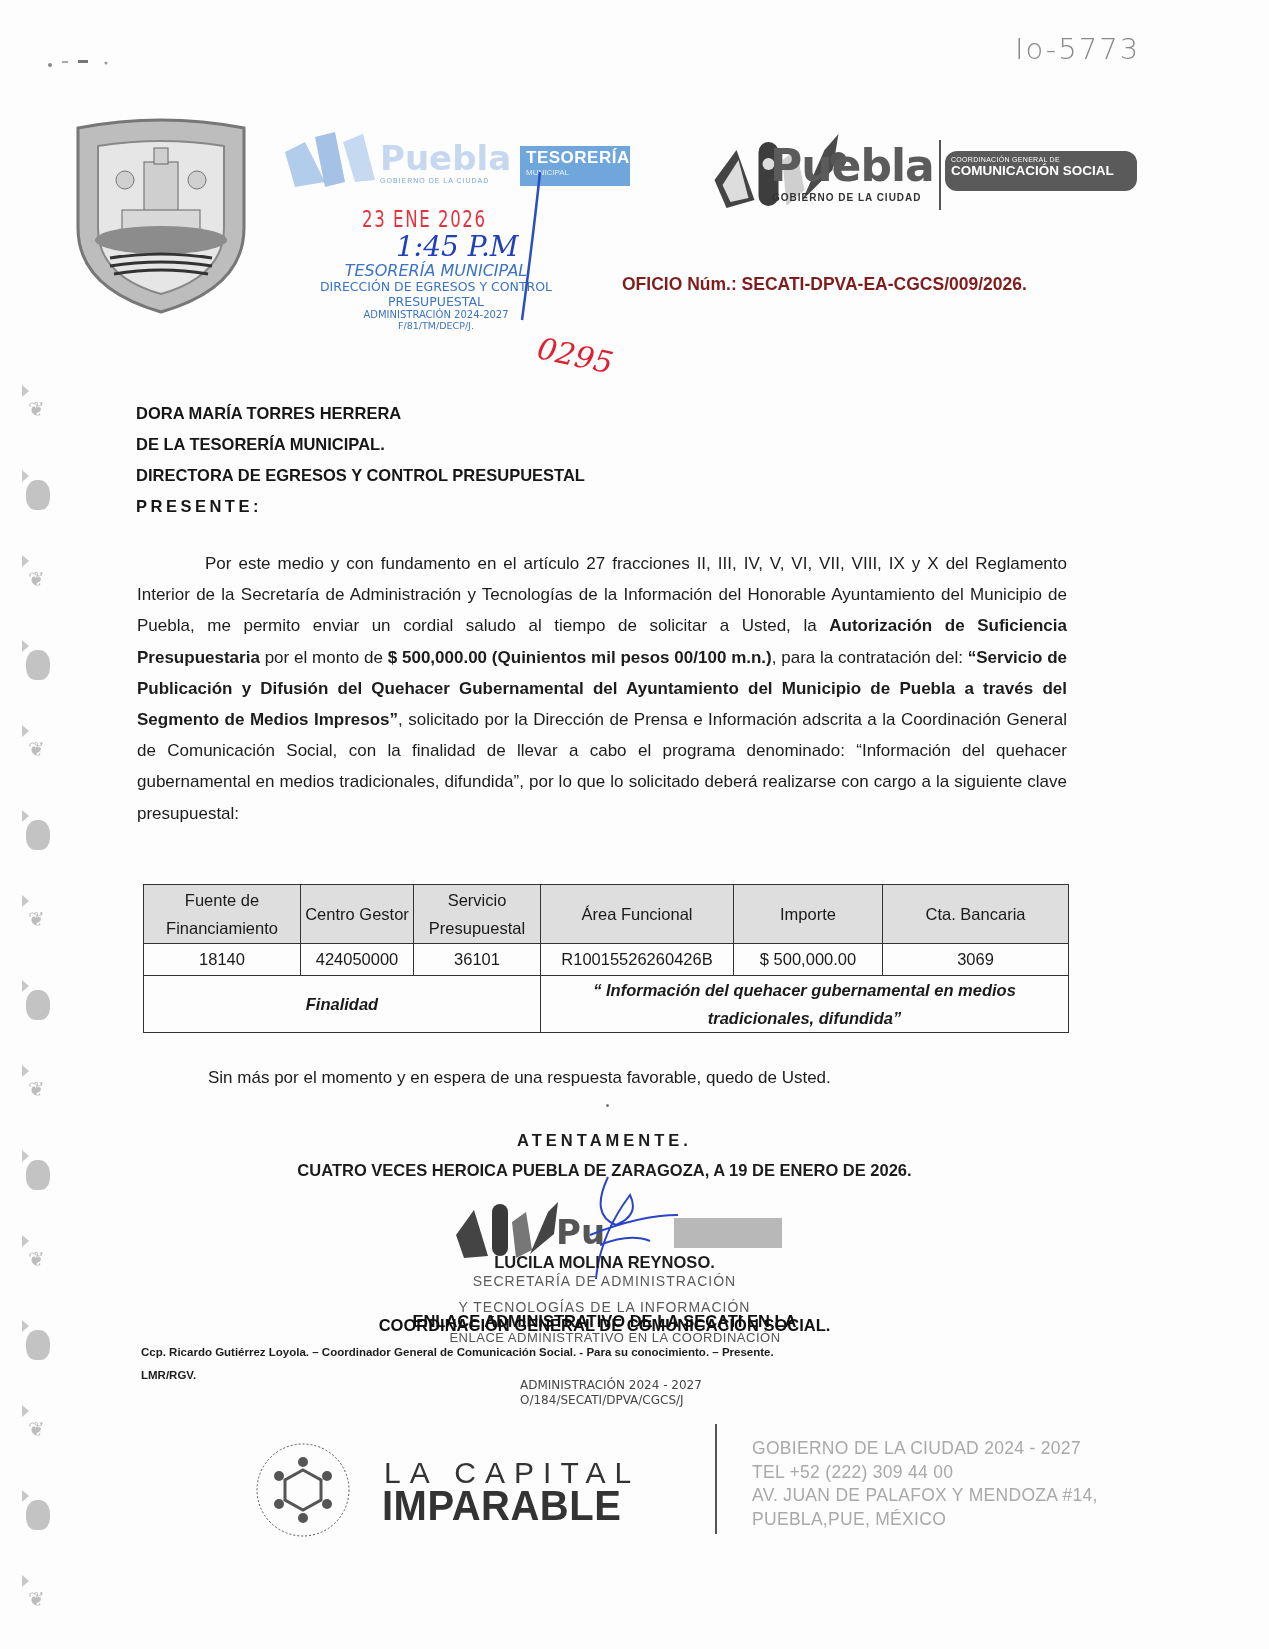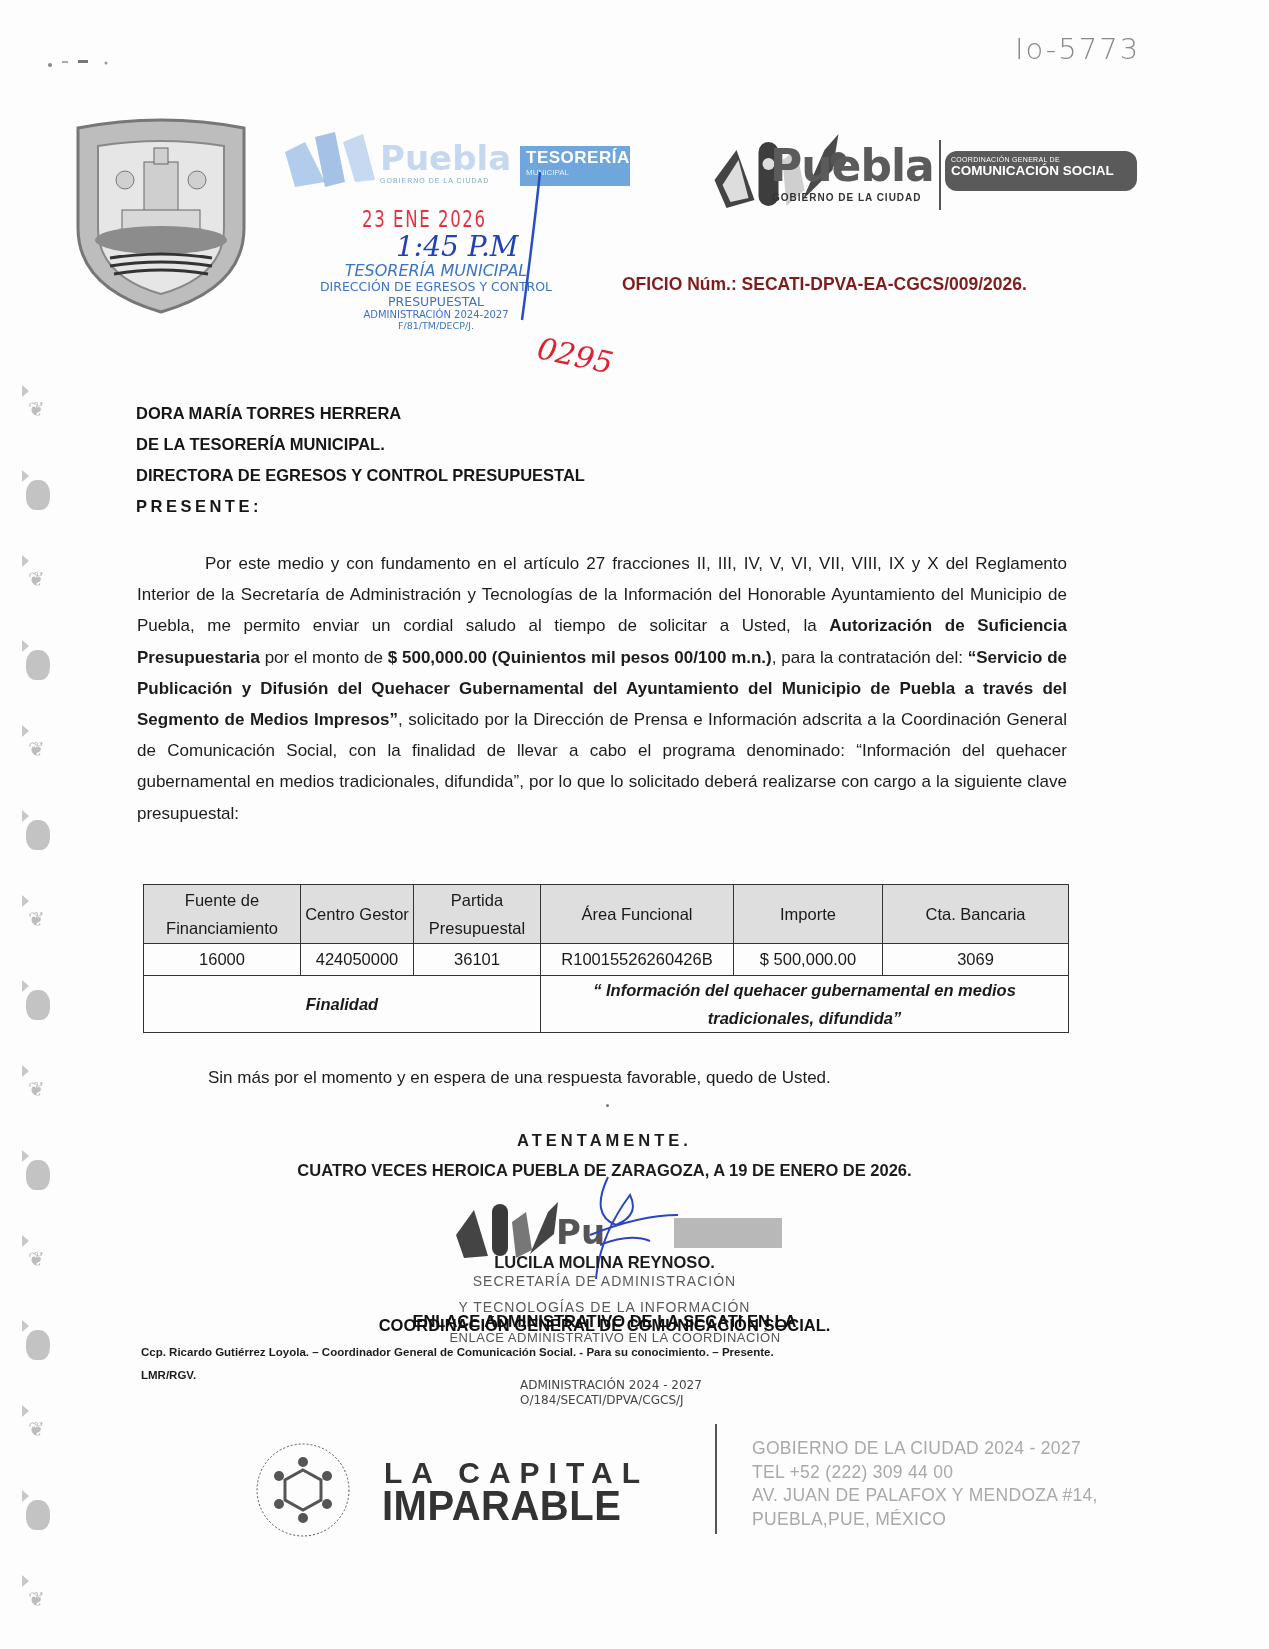--- a/index.html
+++ b/index.html
@@ -68,21 +68,21 @@
   .signer { left:0; width:1209px; top:1253px; text-align:center; font-size:16.5px; font-weight:bold; color:#1c1c1c; line-height:19px; }
   .seal-back { left:0; width:1209px; top:1274px; text-align:center; font-size:14px; color:#5a5a5a; line-height:15px; letter-spacing:1px; }
   .role1 { left:0; width:1209px; top:1284px; text-align:center; font-size:16.5px; font-weight:bold; color:#111;margin-top:28px; }
   .role2 { left:0; width:1209px; top:1316px; text-align:center; font-size:16.5px; font-weight:bold; color:#111; }
   .seal-back2 { left:0; width:1230px; top:1330px; text-align:center; font-size:13px; color:#555; letter-spacing:0.5px; line-height:15px; }
   .ccp { left:141px; top:1346px; font-size:11.5px; font-weight:bold; color:#1c1c1c; }
   .initials { left:141px; top:1369px; font-size:11.5px; font-weight:bold; color:#1c1c1c; }
   .seal-back3 { left:520px; top:1378px; font-size:12px; color:#444; text-align:left; line-height:15px; font-family:"DejaVu Sans", sans-serif; }
   
   .norma-seal { left:253px; top:1440px; width:100px; height:100px; }
-  .capital1 { left:384px; top:1456px; font-size:30px; font-weight:bold; letter-spacing:9px; color:#333; }
+  .capital1 { left:384px; top:1456px; font-size:30px; font-weight:normal; letter-spacing:9px; color:#333; }
   .capital2 { left:382px; top:1483px; font-size:40px; font-weight:bold; color:#333; transform:scaleY(1.05); letter-spacing:0.5px; }
   .footer-divider { left:715px; top:1424px; width:2px; height:110px; background:#555; }
   .footer-contact { left:752px; top:1437px; font-size:17.5px; color:#a9a9a9; line-height:23.5px; letter-spacing:0.3px; }
 </style>
 </head>
 <body>
 
 <div class="abs folio">Io-5773</div>
 <svg class="abs specks" viewBox="0 0 80 10">
   <circle cx="2" cy="7" r="2" fill="#888"></circle>
@@ -218,27 +218,27 @@
 
 <div class="abs body-text">
   <span class="indent"></span><span>Por este medio y con fundamento en el artículo 27 fracciones II, III, IV, V, VI, VII, VIII, IX y X del Reglamento Interior de la Secretaría de Administración y Tecnologías de la Información del Honorable Ayuntamiento del Municipio de Puebla, me permito enviar un cordial saludo al tiempo de solicitar a Usted, la </span><b>Autorización de Suficiencia Presupuestaria</b><span> por el monto de </span><b>$ 500,000.00 (Quinientos mil pesos 00/100 m.n.)</b><span>, para la contratación del: </span><b>“Servicio de Publicación y Difusión del Quehacer Gubernamental del Ayuntamiento del Municipio de Puebla a través del Segmento de Medios Impresos”</b><span>, solicitado por la Dirección de Prensa e Información adscrita a la Coordinación General de Comunicación Social, con la finalidad de llevar a cabo el programa denominado: “Información del quehacer gubernamental en medios tradicionales, difundida”, por lo que lo solicitado deberá realizarse con cargo a la siguiente clave presupuestal:</span>
 </div>
 
 <table class="abs budget-table">
   <tbody>
       <tr>
     <th style="width:148px">Fuente de Financiamiento</th>
     <th style="width:104px">Centro Gestor</th>
-    <th style="width:118px">Partida Presupuestal</th>
+    <th style="width:118px">Servicio Presupuestal</th>
     <th style="width:184px">Área Funcional</th>
     <th style="width:140px">Importe</th>
     <th>Cta. Bancaria</th>
   </tr>
   <tr>
-    <td class="val">16000</td>
+    <td class="val">18140</td>
     <td class="val">424050000</td>
     <td class="val">36101</td>
     <td class="val">R10015526260426B</td>
     <td class="val">$ 500,000.00</td>
     <td class="val">3069</td>
   </tr>
   <tr>
     <td class="fin" colspan="3">Finalidad</td>
     <td class="fin-text" colspan="3">“ Información del quehacer gubernamental en medios tradicionales, difundida”</td>
   </tr>

